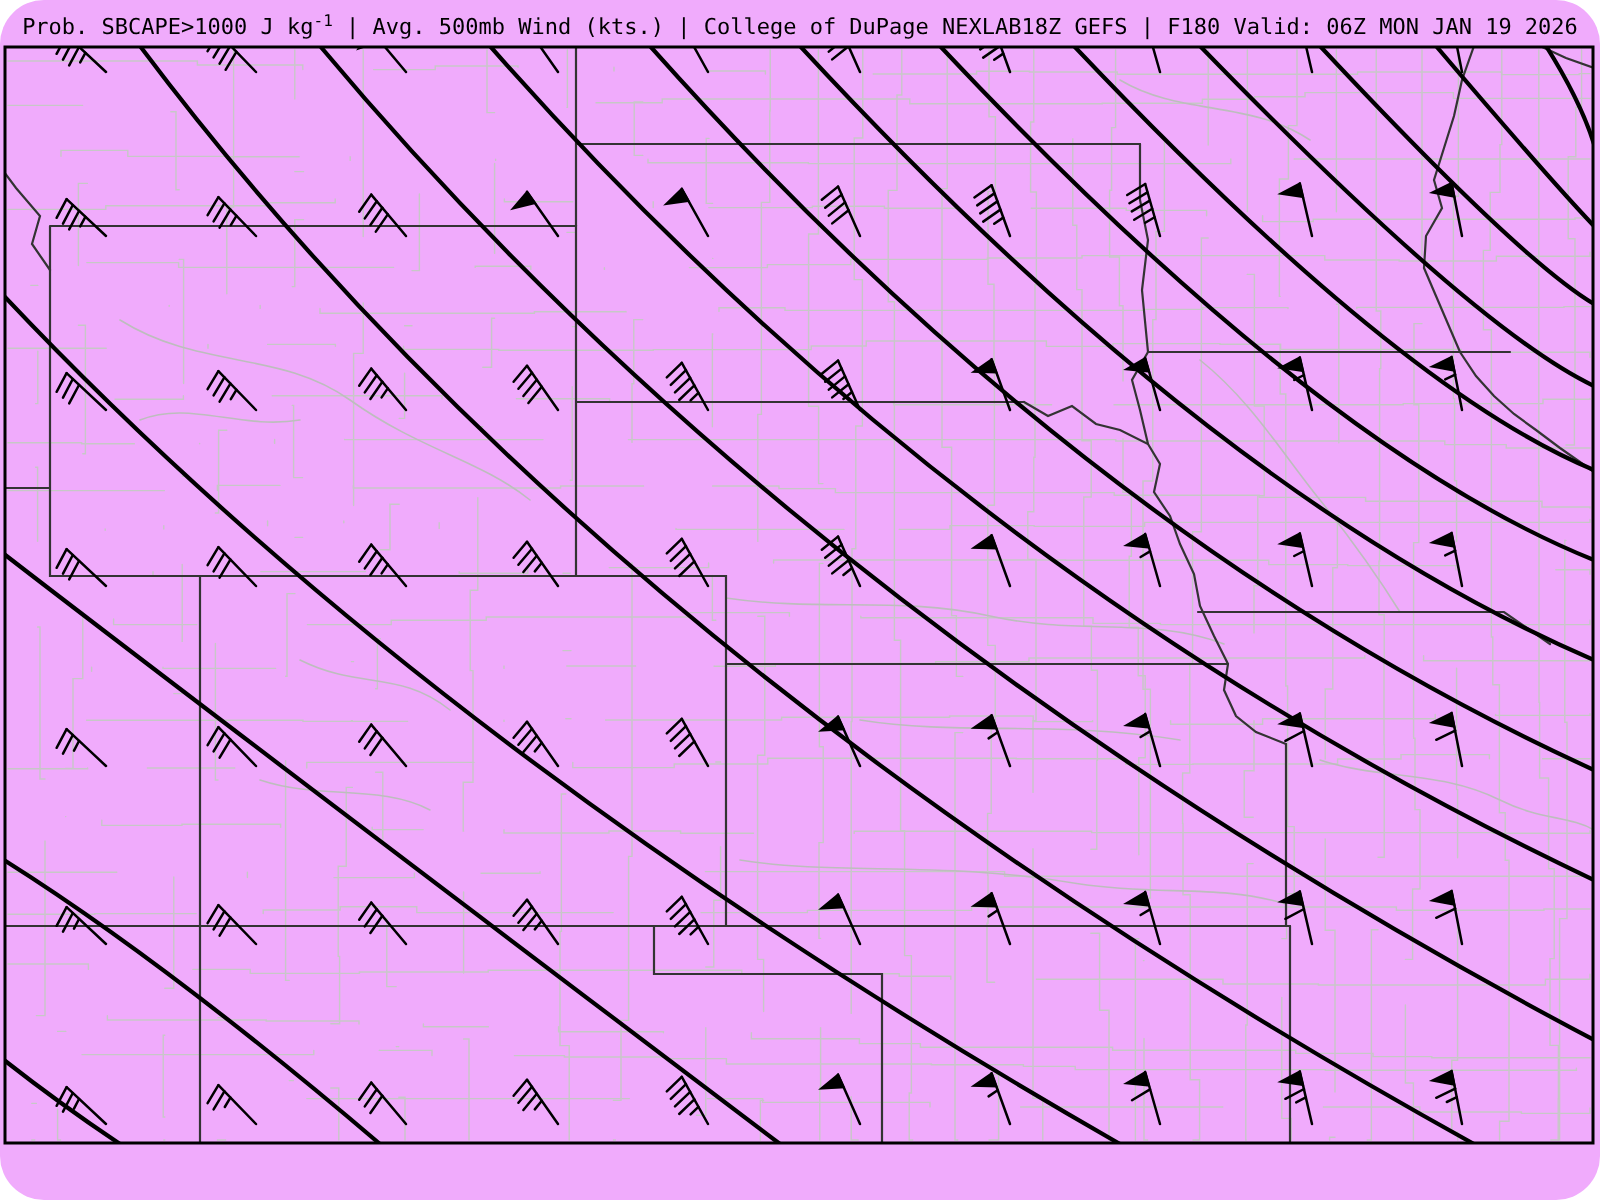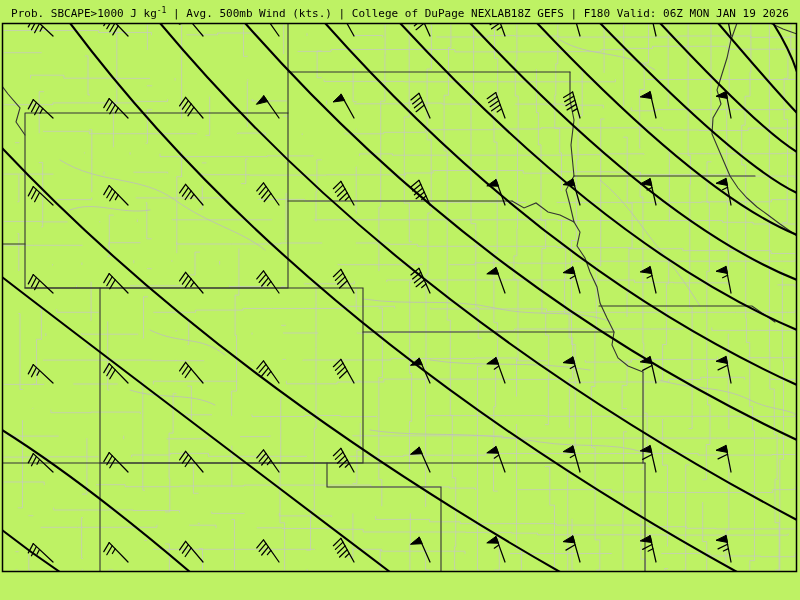--- a/index.html
+++ b/index.html
@@ -1,17 +1,17 @@
 <!DOCTYPE html>
 <html><head>
 <meta charset="utf-8">
 <style>
   html,body{margin:0;padding:0;background:#ffffff;}
-  #stage{position:relative;width:800px;height:600px;background:#bef264;overflow:hidden;
-         font-family:"DejaVu Sans Mono", monospace;}
+  #stage{position:relative;width:800px;height:600px;background:#f0abfc;overflow:hidden;
+         font-family:"DejaVu Sans Mono", monospace;border-radius:22px;}
   #map-title{position:absolute;top:3px;left:0;width:800px;text-align:center;
              font-size:11px;line-height:16px;color:#000;white-space:nowrap;}
   #map-title .sup{font-size:8px;vertical-align:4px;}
   svg{position:absolute;top:0;left:0;}
 </style>
 </head>
 <body>
 
 <div id="stage">
   <div id="map-title"><span>Prob. SBCAPE&gt;1000 J kg</span><span class="sup">-1</span><span> | Avg. 500mb Wind (kts.) | College of DuPage NEXLAB18Z GEFS | F180 Valid: 06Z MON JAN 19 2026</span></div>

